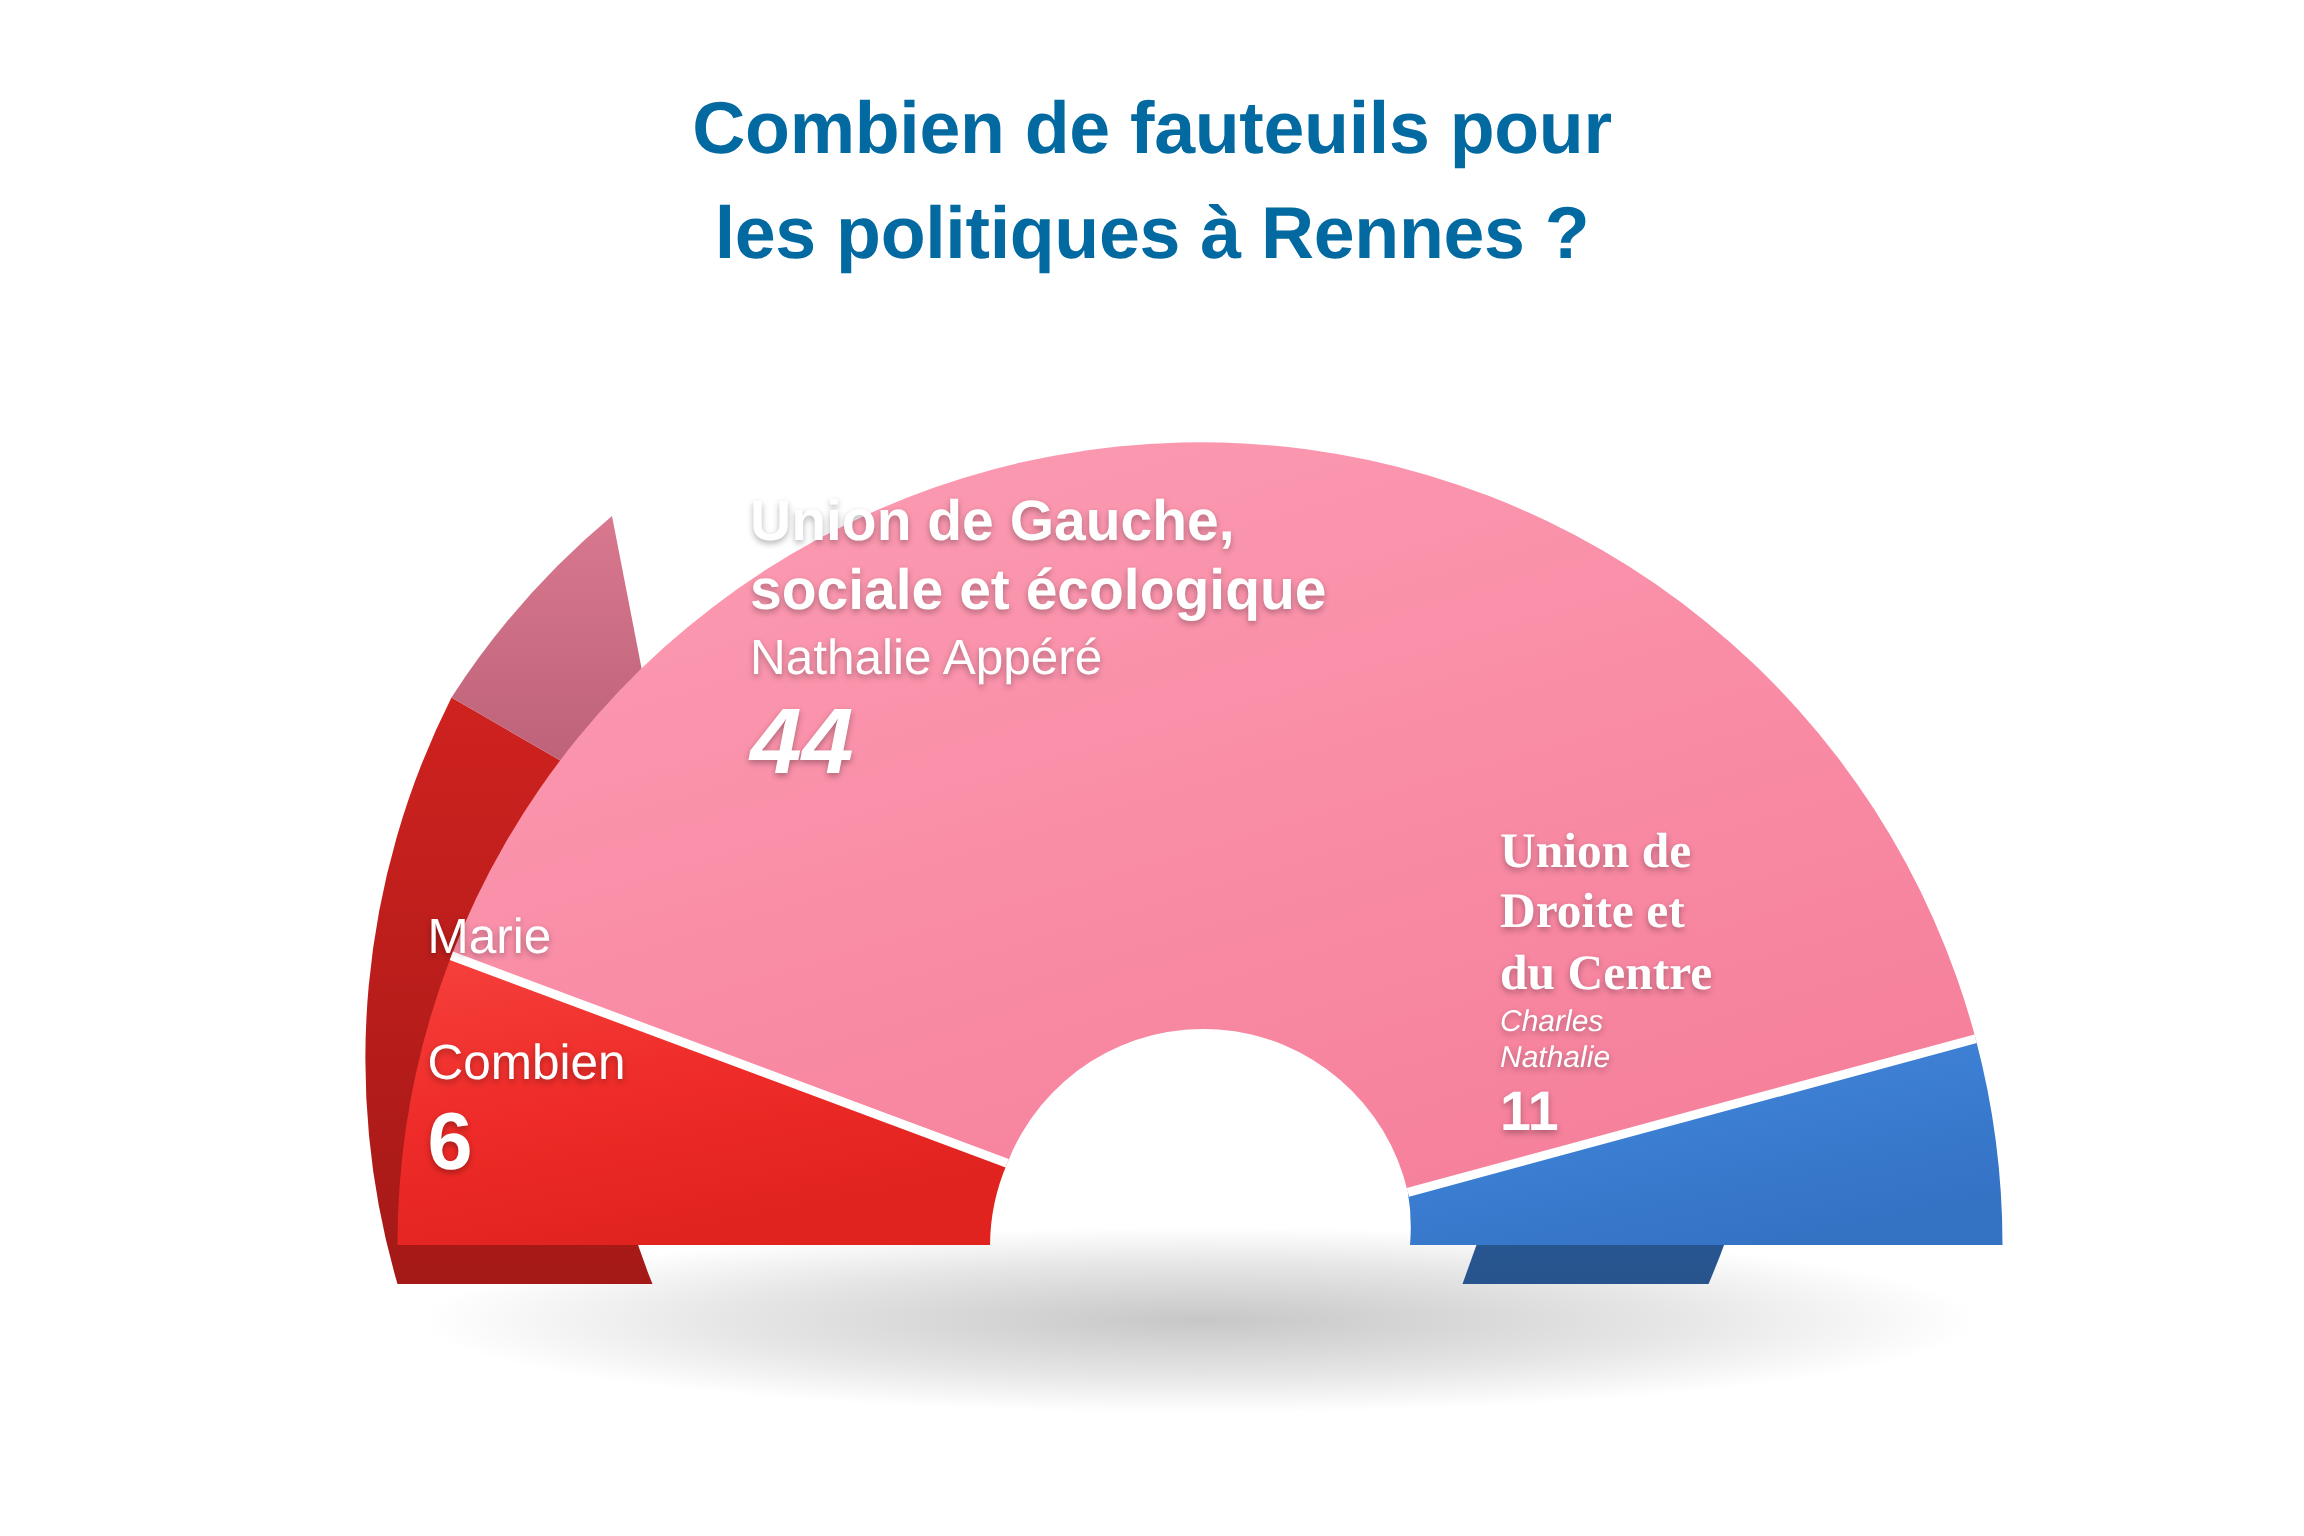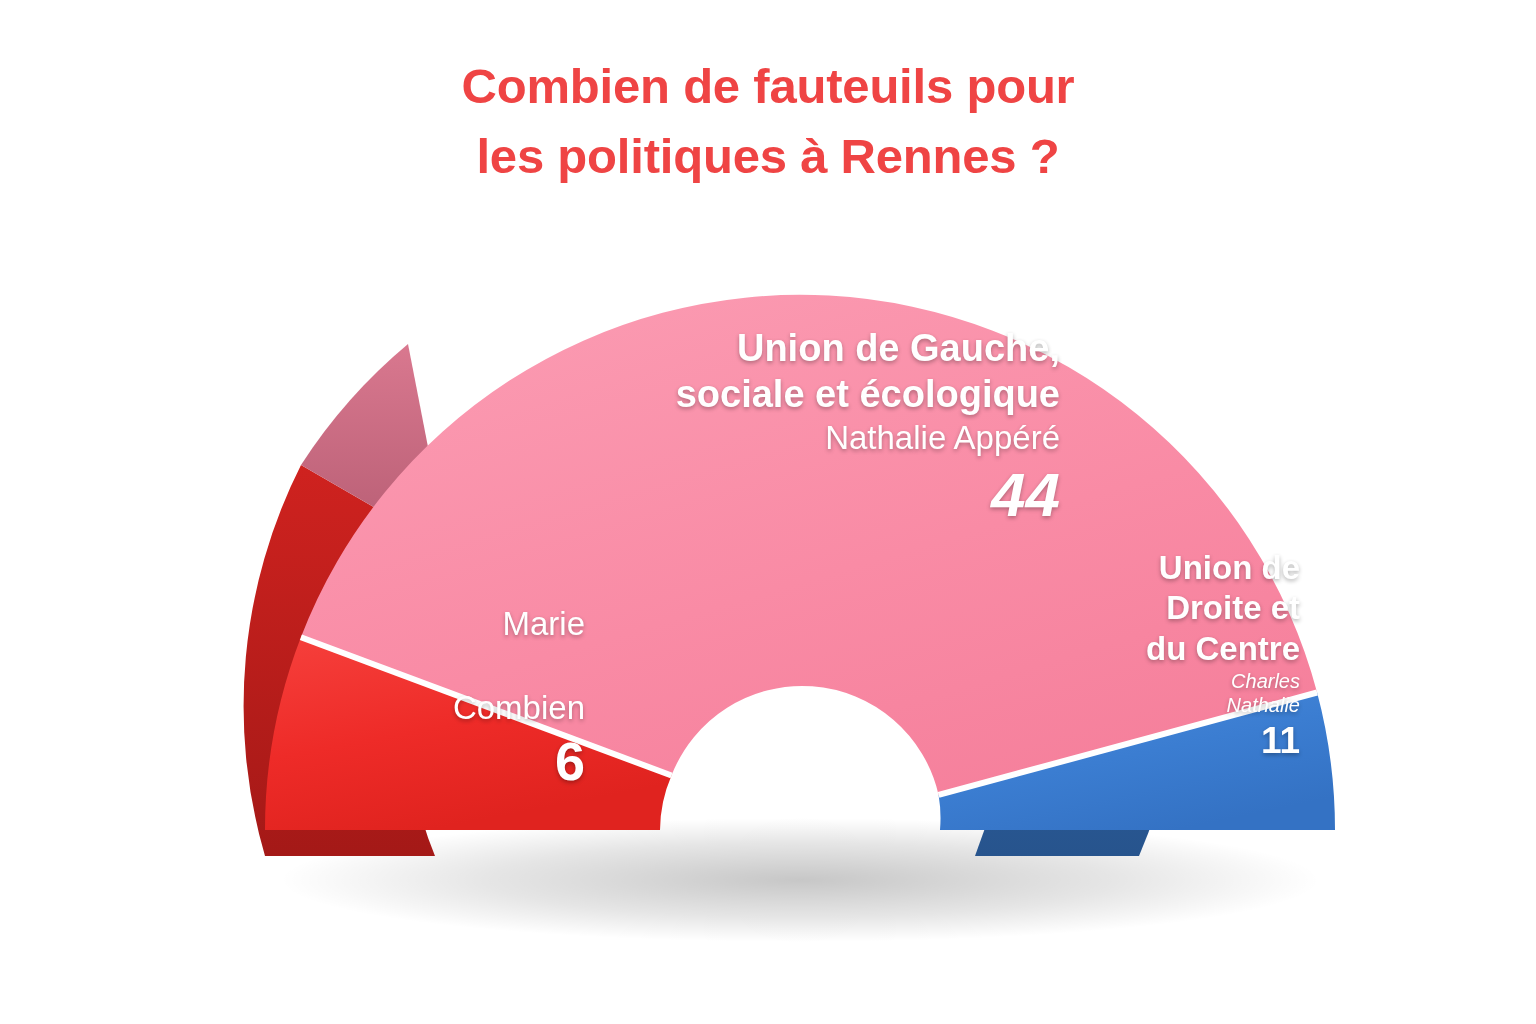--- a/index.html
+++ b/index.html
@@ -15,21 +15,21 @@
     font-family: "Liberation Sans", sans-serif;
   }
 
   
   .title {
     position: absolute;
     top: 52px;
     left: 0;
     width: 1536px;
     text-align: center;
-    color: #ef4444;
+    color: #0369a1;
     font-size: 49px;
     font-weight: bold;
     line-height: 1.42;
     letter-spacing: -0.2px;
   }
   .title .line { display: block; }
 
   
   .chart-wrap {
     position: absolute;
@@ -40,21 +40,21 @@
   }
   .chart-svg {
     position: absolute;
     left: 0;
     top: 0;
   }
 
   
   .seg-label {
     position: absolute;
-    text-align: right;
+    text-align: left;
     color: #ffffff;
     text-shadow: 0 2px 4px rgba(0,0,0,0.30);
     pointer-events: none;
   }
   .seg-label .party {
     font-size: 34px;
     font-weight: bold;
     line-height: 1.22;
     display: block;
   }
@@ -90,21 +90,21 @@
   #label-union-gauche .party { font-size: 38px; }
   #label-union-gauche .leader { font-size: 33px; }
   #label-union-gauche .seats { font-size: 62px; font-style: italic; }
 
   
   #label-union-droite {
     left: 1000px;
     top: 548px;
     width: 300px;
   }
-  #label-union-droite .party { font-size: 33px; }
+  #label-union-droite .party { font-size: 33px; font-family: Liberation Serif, serif; }
   #label-union-droite .leader { font-size: 20px; font-style: italic; }
   #label-union-droite .seats { font-size: 37px; }
 </style>
 </head>
 <body>
 
 <div class="title">
   <span class="line">Combien de fauteuils pour</span>
   <span class="line">les politiques à Rennes ?</span>
 </div>

